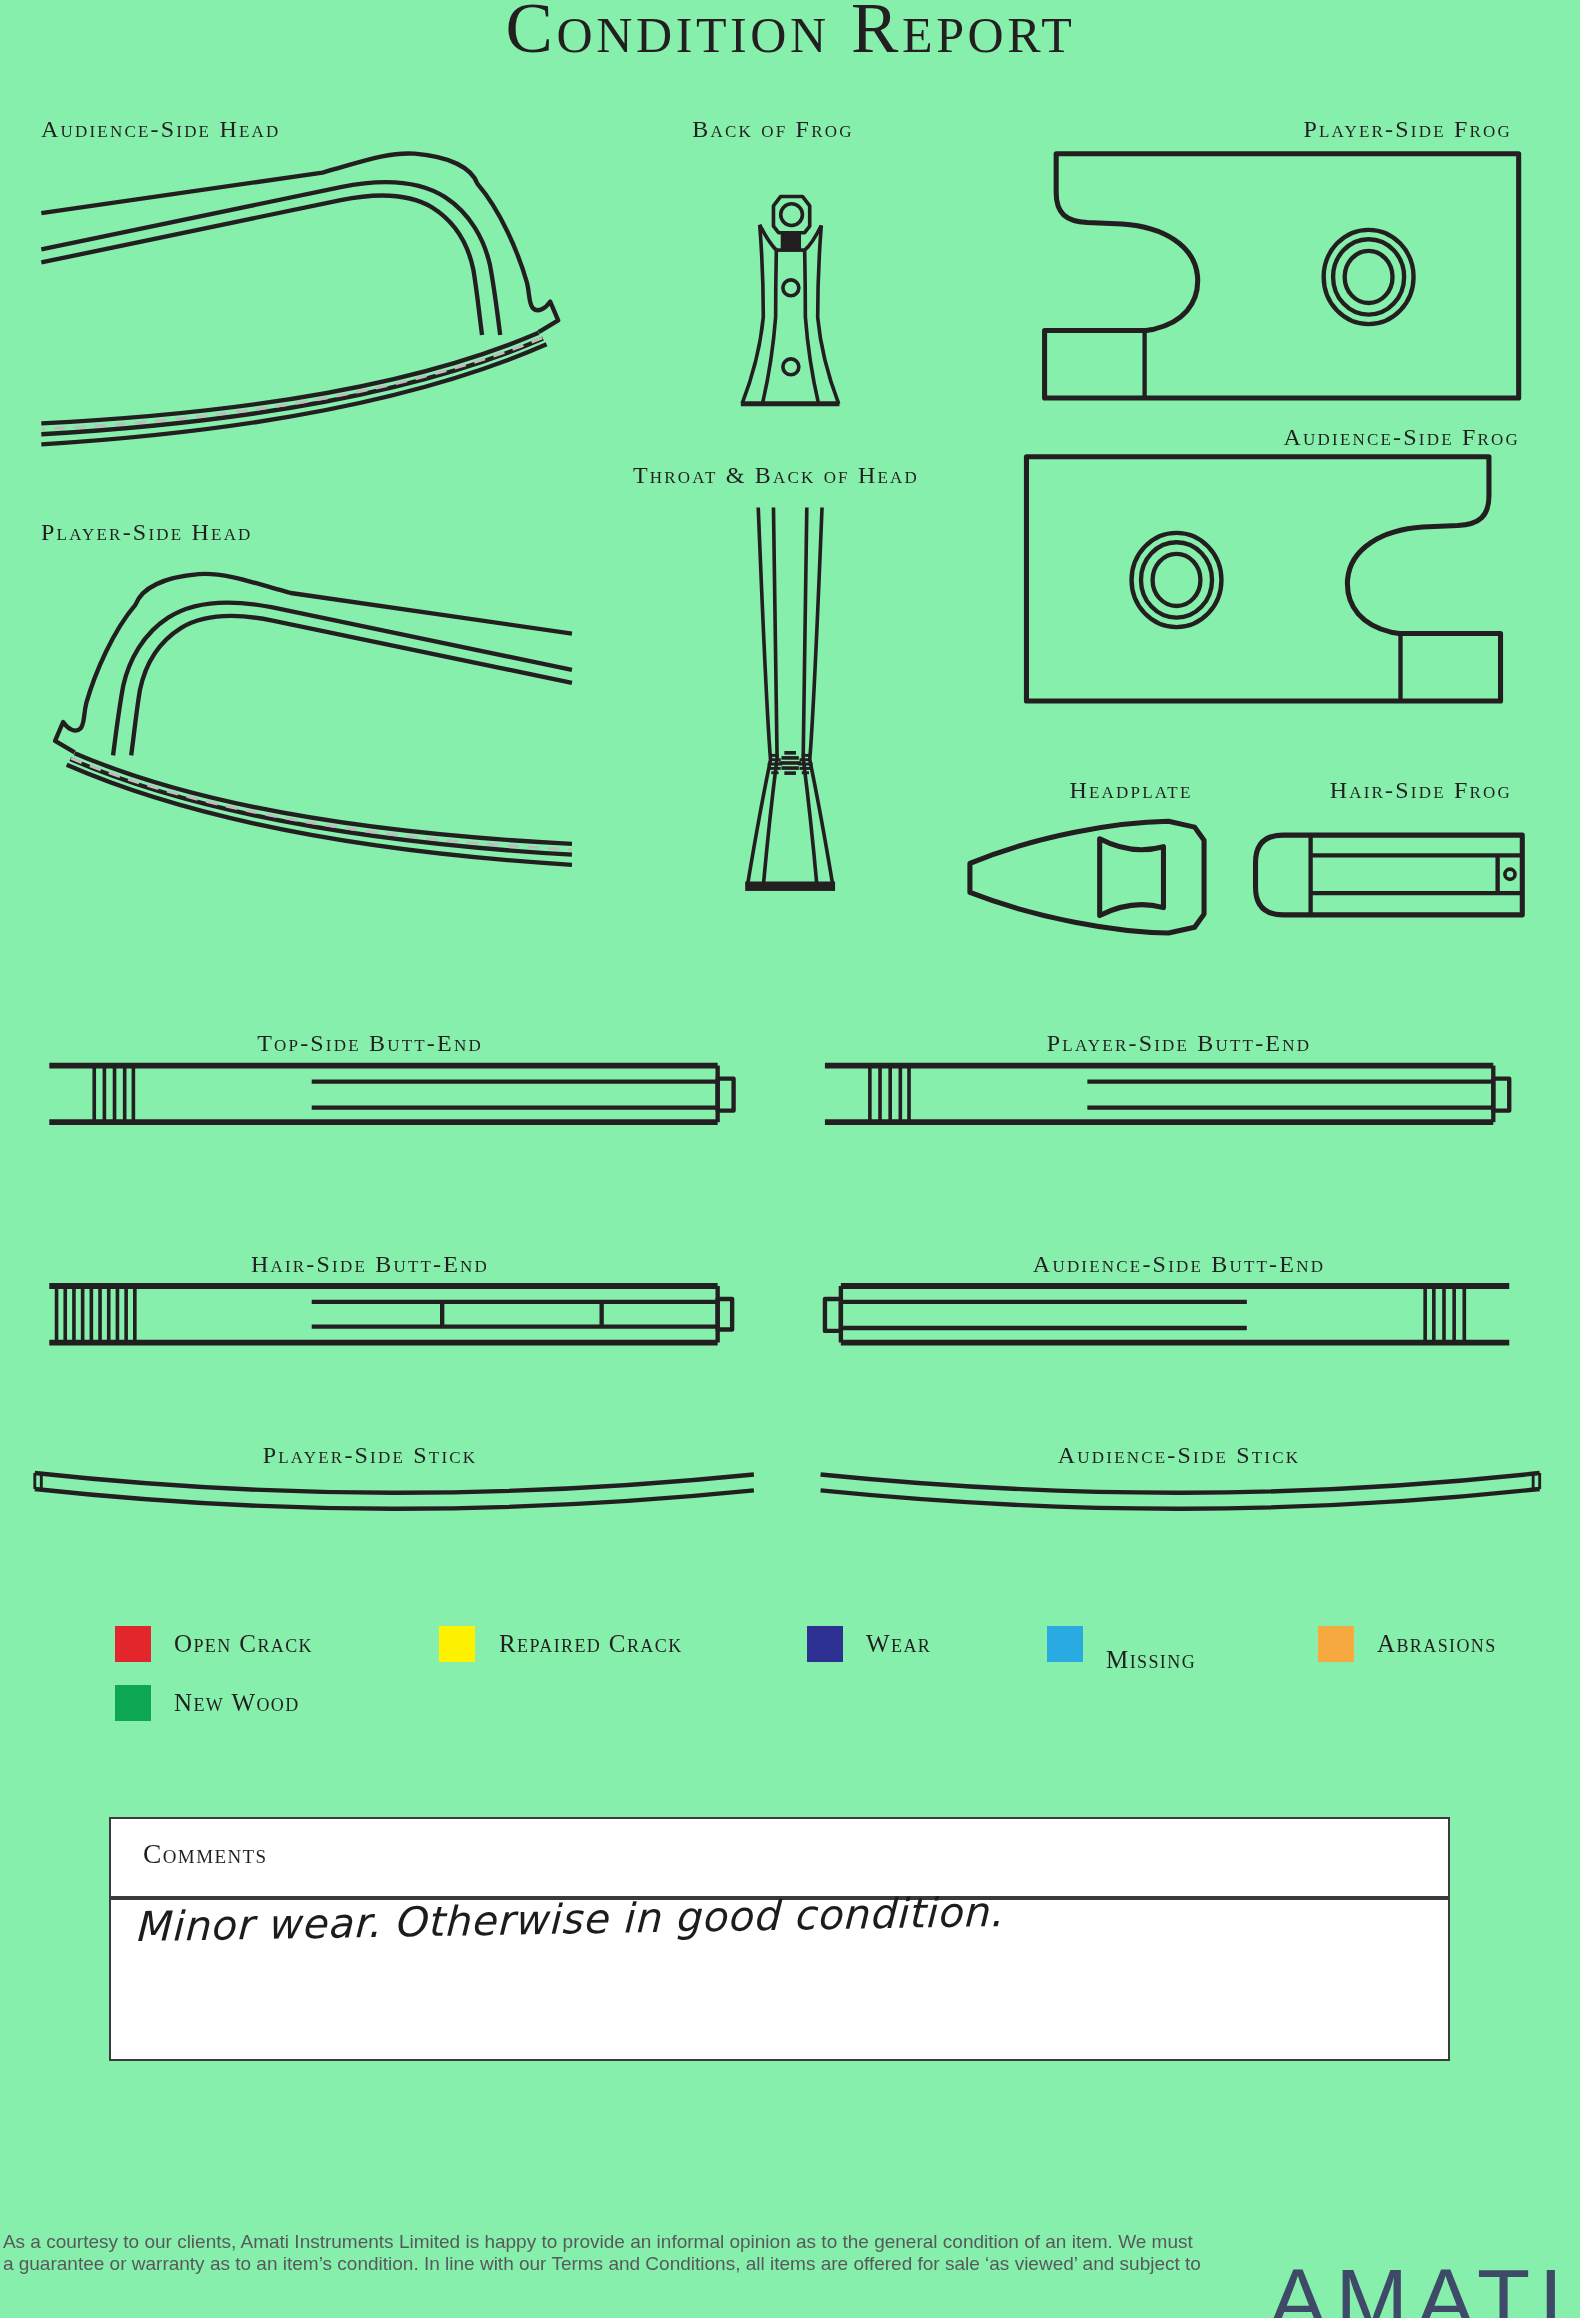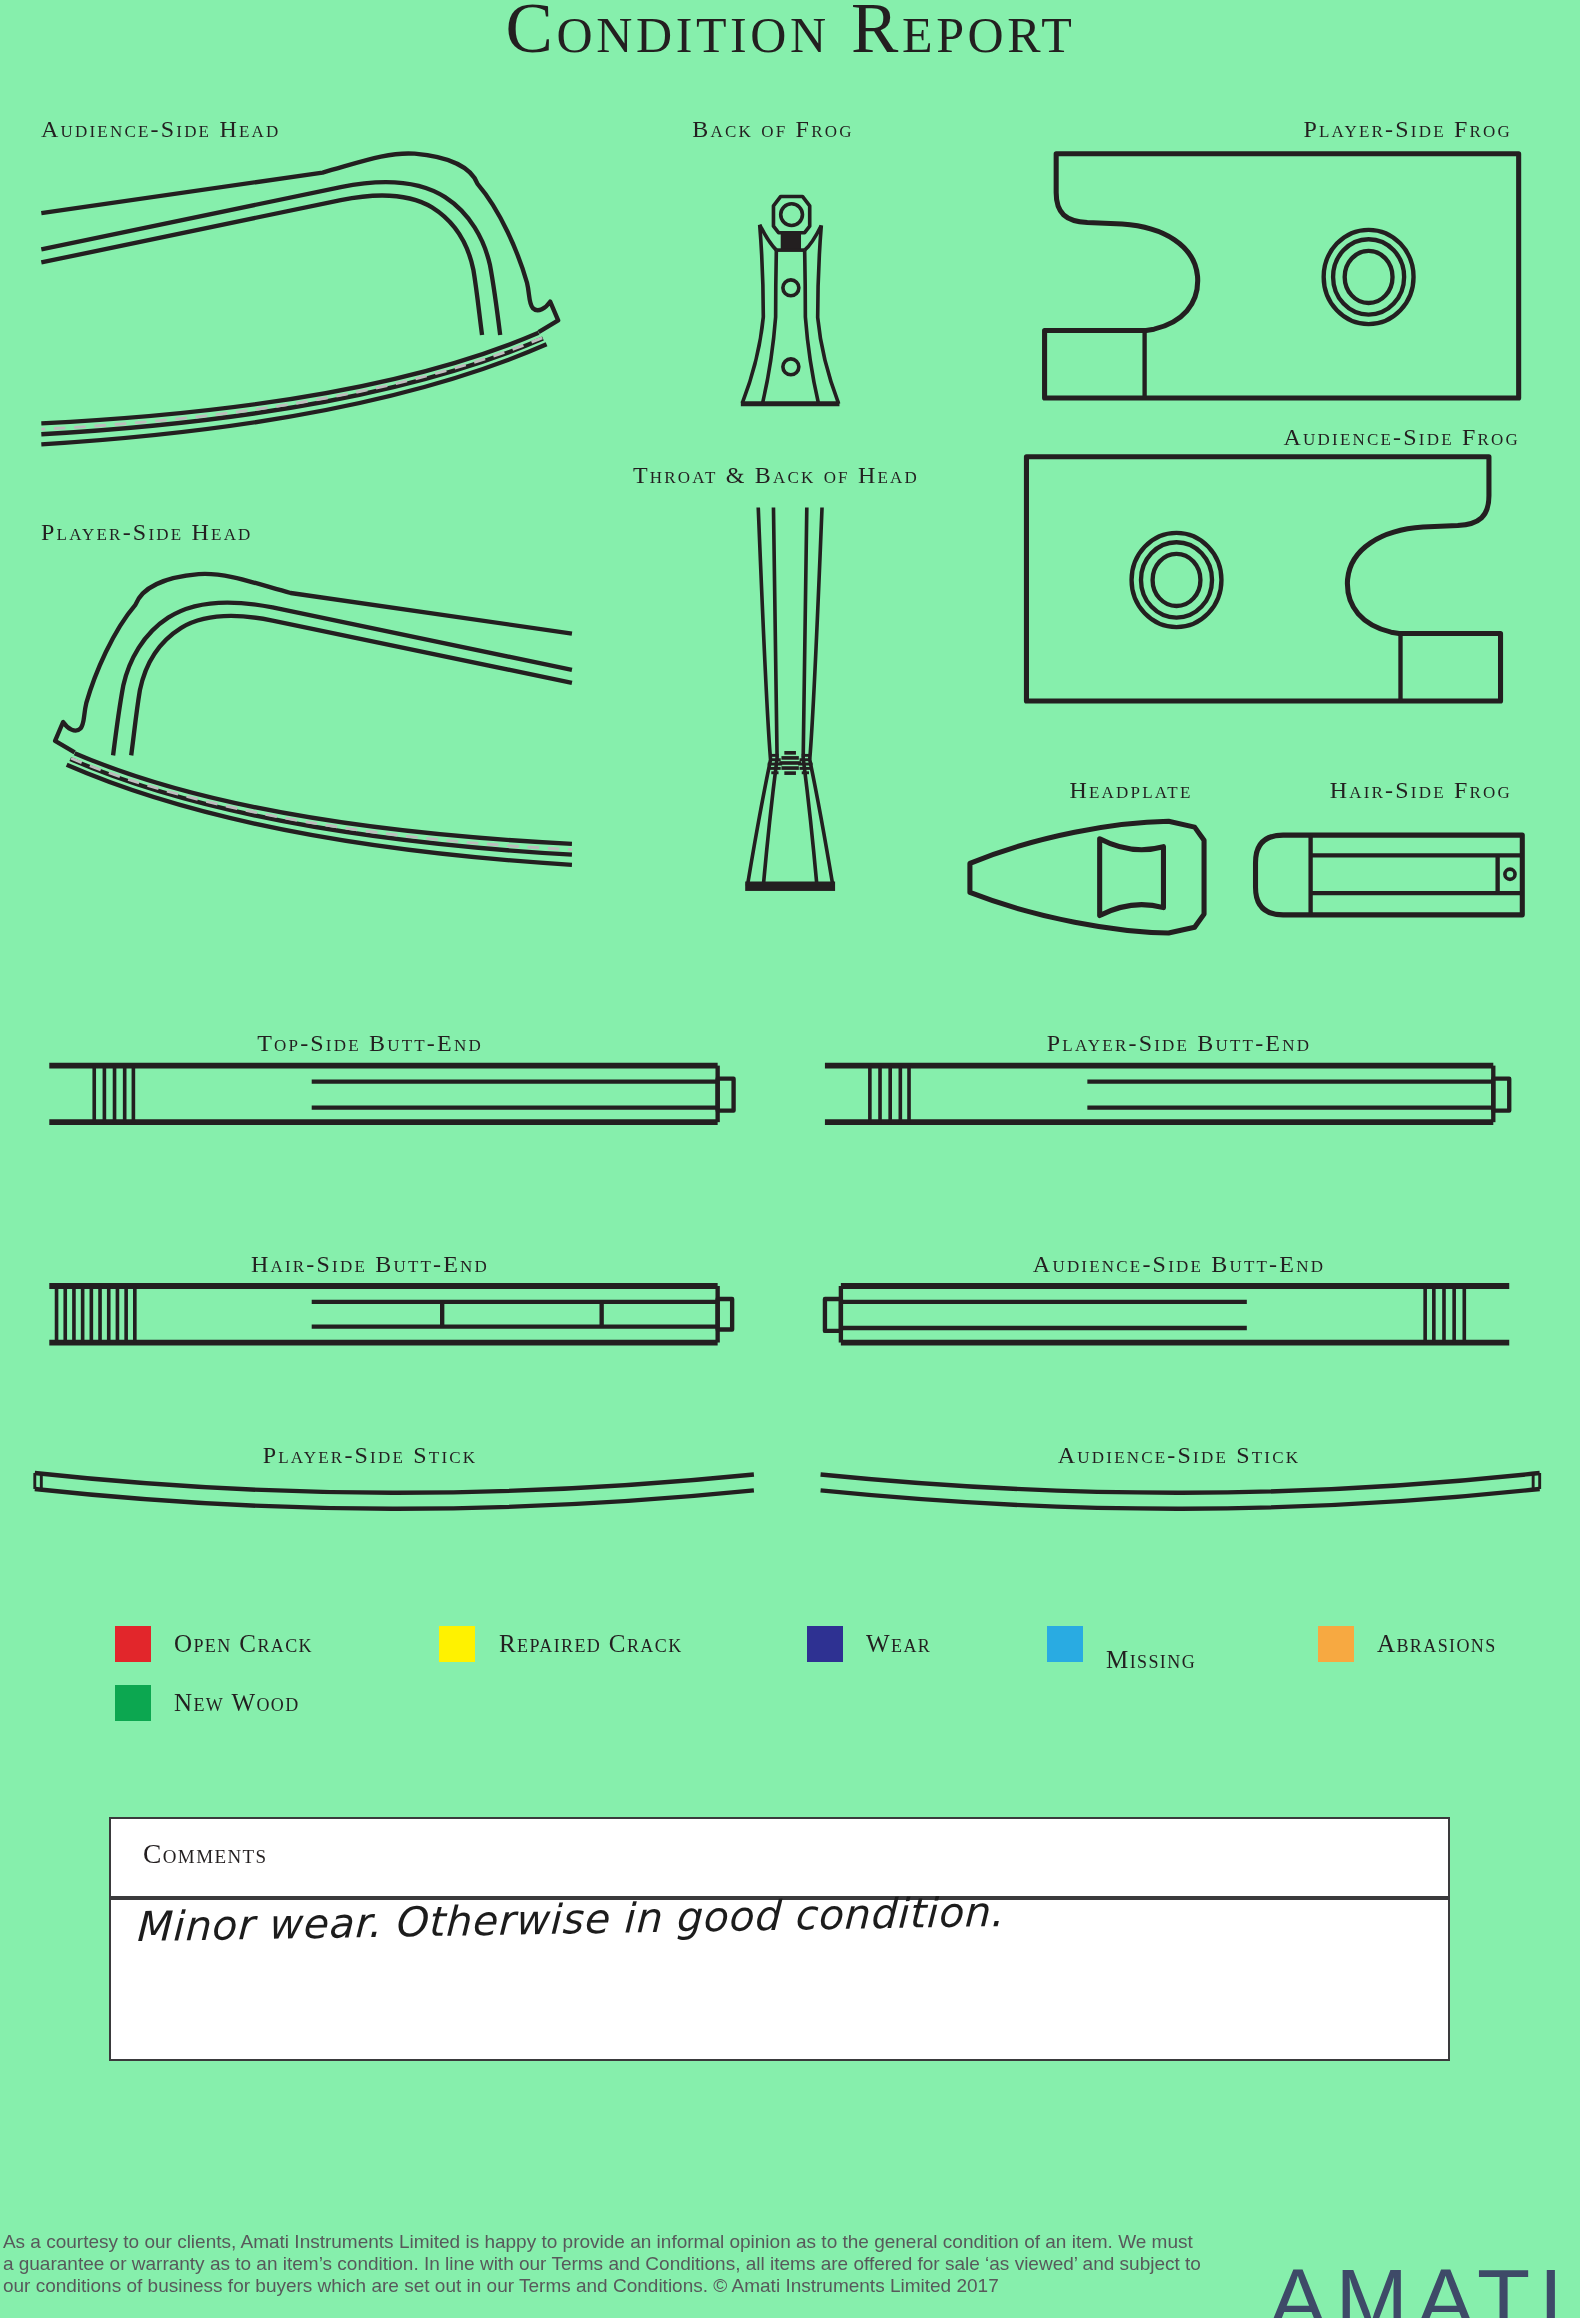--- a/index.html
+++ b/index.html
@@ -243,19 +243,18 @@
 
   <div class="comments-box">
     <div class="comments-title">Comments</div>
     <div class="comments-divider"></div>
     <div class="handwriting">Minor wear. Otherwise in good condition.</div>
   </div>
 
   <div class="disclaimer">
     <div>As a courtesy to our clients, Amati Instruments Limited is happy to provide an informal opinion as to the general condition of an item. We must</div>
     <div>a guarantee or warranty as to an item’s condition. In line with our Terms and Conditions, all items are offered for sale ‘as viewed’ and subject to</div>
-    <div>our conditions of business for buyers which are set out in our Terms and Conditions. © Amati Instruments Limited 2017</div>
   </div>
 
   <div class="logo" style="color: rgb(62, 74, 104);">AMATI</div>
 
 </div>
 
 
 </body></html>

